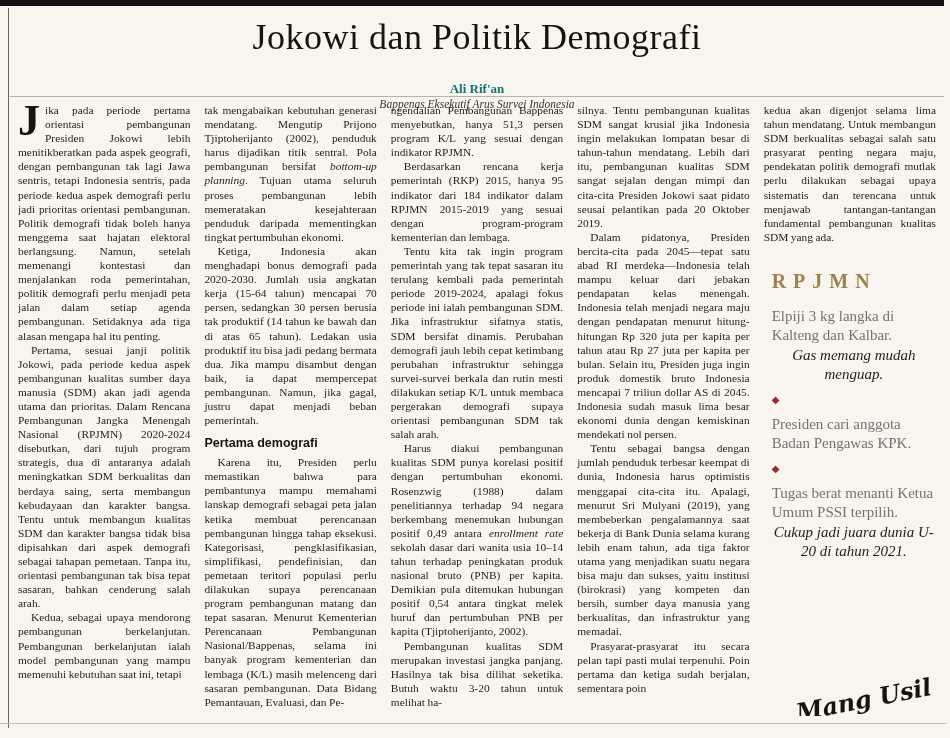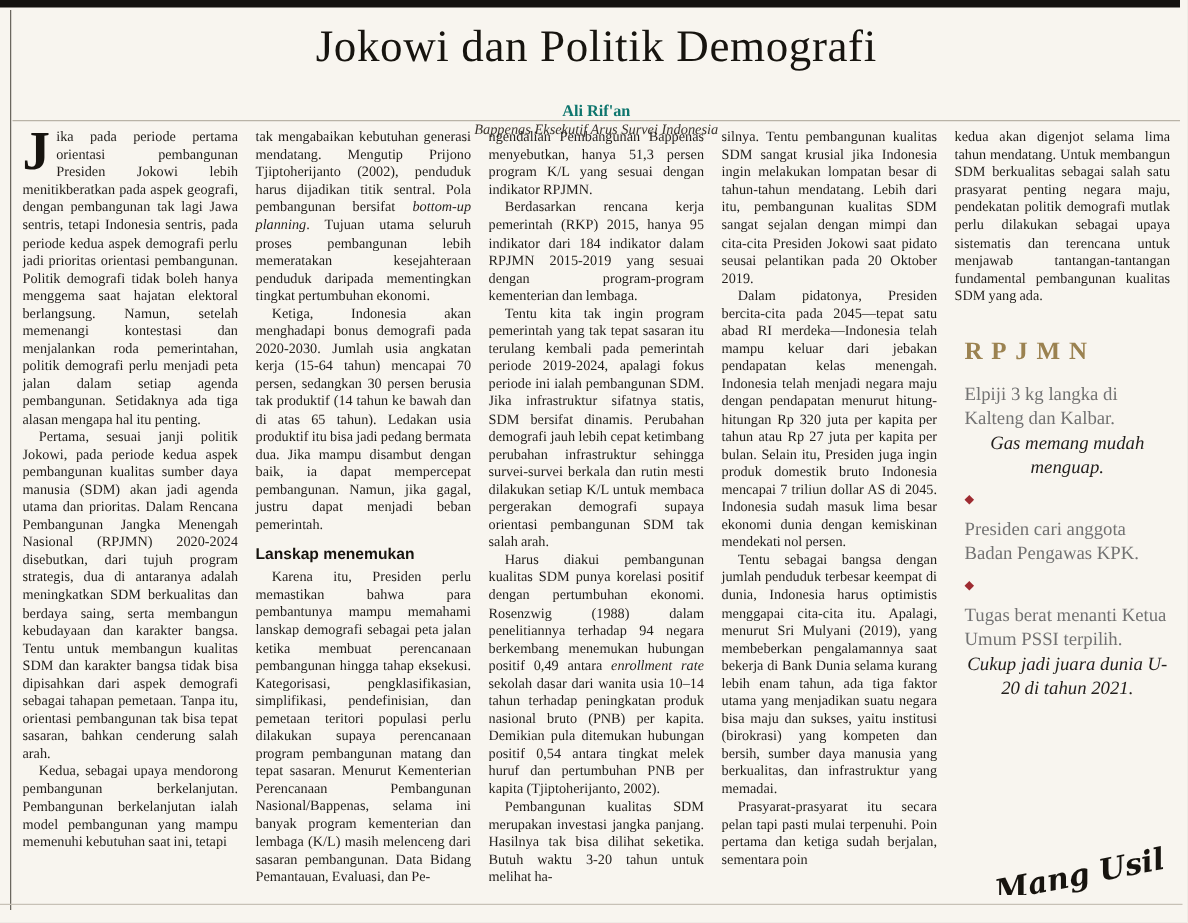--- a/index.html
+++ b/index.html
@@ -83,21 +83,21 @@
 
     <section class="col">
       <p><span class="dropcap">J</span><span>ika pada periode pertama orientasi pembangunan Presiden Jokowi lebih menitikberatkan pada aspek geografi, dengan pembangunan tak lagi Jawa sentris, tetapi Indonesia sentris, pada periode kedua aspek demografi perlu jadi prioritas orientasi pembangunan. Politik demografi tidak boleh hanya menggema saat hajatan elektoral berlangsung. Namun, setelah memenangi kontestasi dan menjalankan roda pemerintahan, politik demografi perlu menjadi peta jalan dalam setiap agenda pembangunan. Setidaknya ada tiga alasan mengapa hal itu penting.</span></p>
       <p class="ind">Pertama, sesuai janji politik Jokowi, pada periode kedua aspek pembangunan kualitas sumber daya manusia (SDM) akan jadi agenda utama dan prioritas. Dalam Rencana Pembangunan Jangka Menengah Nasional (RPJMN) 2020-2024 disebutkan, dari tujuh program strategis, dua di antaranya adalah meningkatkan SDM berkualitas dan berdaya saing, serta membangun kebudayaan dan karakter bangsa. Tentu untuk membangun kualitas SDM dan karakter bangsa tidak bisa dipisahkan dari aspek demografi sebagai tahapan pemetaan. Tanpa itu, orientasi pembangunan tak bisa tepat sasaran, bahkan cenderung salah arah.</p>
       <p class="ind">Kedua, sebagai upaya mendorong pembangunan berkelanjutan. Pembangunan berkelanjutan ialah model pembangunan yang mampu memenuhi kebutuhan saat ini, tetapi</p>
     </section>
 
     <section class="col">
       <p><span>tak mengabaikan kebutuhan generasi mendatang. Mengutip Prijono Tjiptoherijanto (2002), penduduk harus dijadikan titik sentral. Pola pembangunan bersifat </span><i class="italic">bottom-up planning</i><span>. Tujuan utama seluruh proses pembangunan lebih memeratakan kesejahteraan penduduk daripada mementingkan tingkat pertumbuhan ekonomi.</span></p>
       <p class="ind">Ketiga, Indonesia akan menghadapi bonus demografi pada 2020-2030. Jumlah usia angkatan kerja (15-64 tahun) mencapai 70 persen, sedangkan 30 persen berusia tak produktif (14 tahun ke bawah dan di atas 65 tahun). Ledakan usia produktif itu bisa jadi pedang bermata dua. Jika mampu disambut dengan baik, ia dapat mempercepat pembangunan. Namun, jika gagal, justru dapat menjadi beban pemerintah.</p>
-      <h3 class="subhead">Lanskap menemukan</h3>
+      <h3 class="subhead">Pertama demografi</h3>
       <p class="ind">Karena itu, Presiden perlu memastikan bahwa para pembantunya mampu memahami lanskap demografi sebagai peta jalan ketika membuat perencanaan pembangunan hingga tahap eksekusi. Kategorisasi, pengklasifikasian, simplifikasi, pendefinisian, dan pemetaan teritori populasi perlu dilakukan supaya perencanaan program pembangunan matang dan tepat sasaran. Menurut Kementerian Perencanaan Pembangunan Nasional/Bappenas, selama ini banyak program kementerian dan lembaga (K/L) masih melenceng dari sasaran pembangunan. Data Bidang Pemantauan, Evaluasi, dan Pe-</p>
     </section>
 
     <section class="col">
       <p>ngendalian Pembangunan Bappenas menyebutkan, hanya 51,3 persen program K/L yang sesuai dengan indikator RPJMN.</p>
       <p class="ind">Berdasarkan rencana kerja pemerintah (RKP) 2015, hanya 95 indikator dari 184 indikator dalam RPJMN 2015-2019 yang sesuai dengan program-program kementerian dan lembaga.</p>
       <p class="ind">Tentu kita tak ingin program pemerintah yang tak tepat sasaran itu terulang kembali pada pemerintah periode 2019-2024, apalagi fokus periode ini ialah pembangunan SDM. Jika infrastruktur sifatnya statis, SDM bersifat dinamis. Perubahan demografi jauh lebih cepat ketimbang perubahan infrastruktur sehingga survei-survei berkala dan rutin mesti dilakukan setiap K/L untuk membaca pergerakan demografi supaya orientasi pembangunan SDM tak salah arah.</p>
       <p class="ind"><span>Harus diakui pembangunan kualitas SDM punya korelasi positif dengan pertumbuhan ekonomi. Rosenzwig (1988) dalam penelitiannya terhadap 94 negara berkembang menemukan hubungan positif 0,49 antara </span><i class="italic">enrollment rate</i><span> sekolah dasar dari wanita usia 10–14 tahun terhadap peningkatan produk nasional bruto (PNB) per kapita. Demikian pula ditemukan hubungan positif 0,54 antara tingkat melek huruf dan pertumbuhan PNB per kapita (Tjiptoherijanto, 2002).</span></p>
       <p class="ind">Pembangunan kualitas SDM merupakan investasi jangka panjang. Hasilnya tak bisa dilihat seketika. Butuh waktu 3-20 tahun untuk melihat ha-</p>
     </section>

